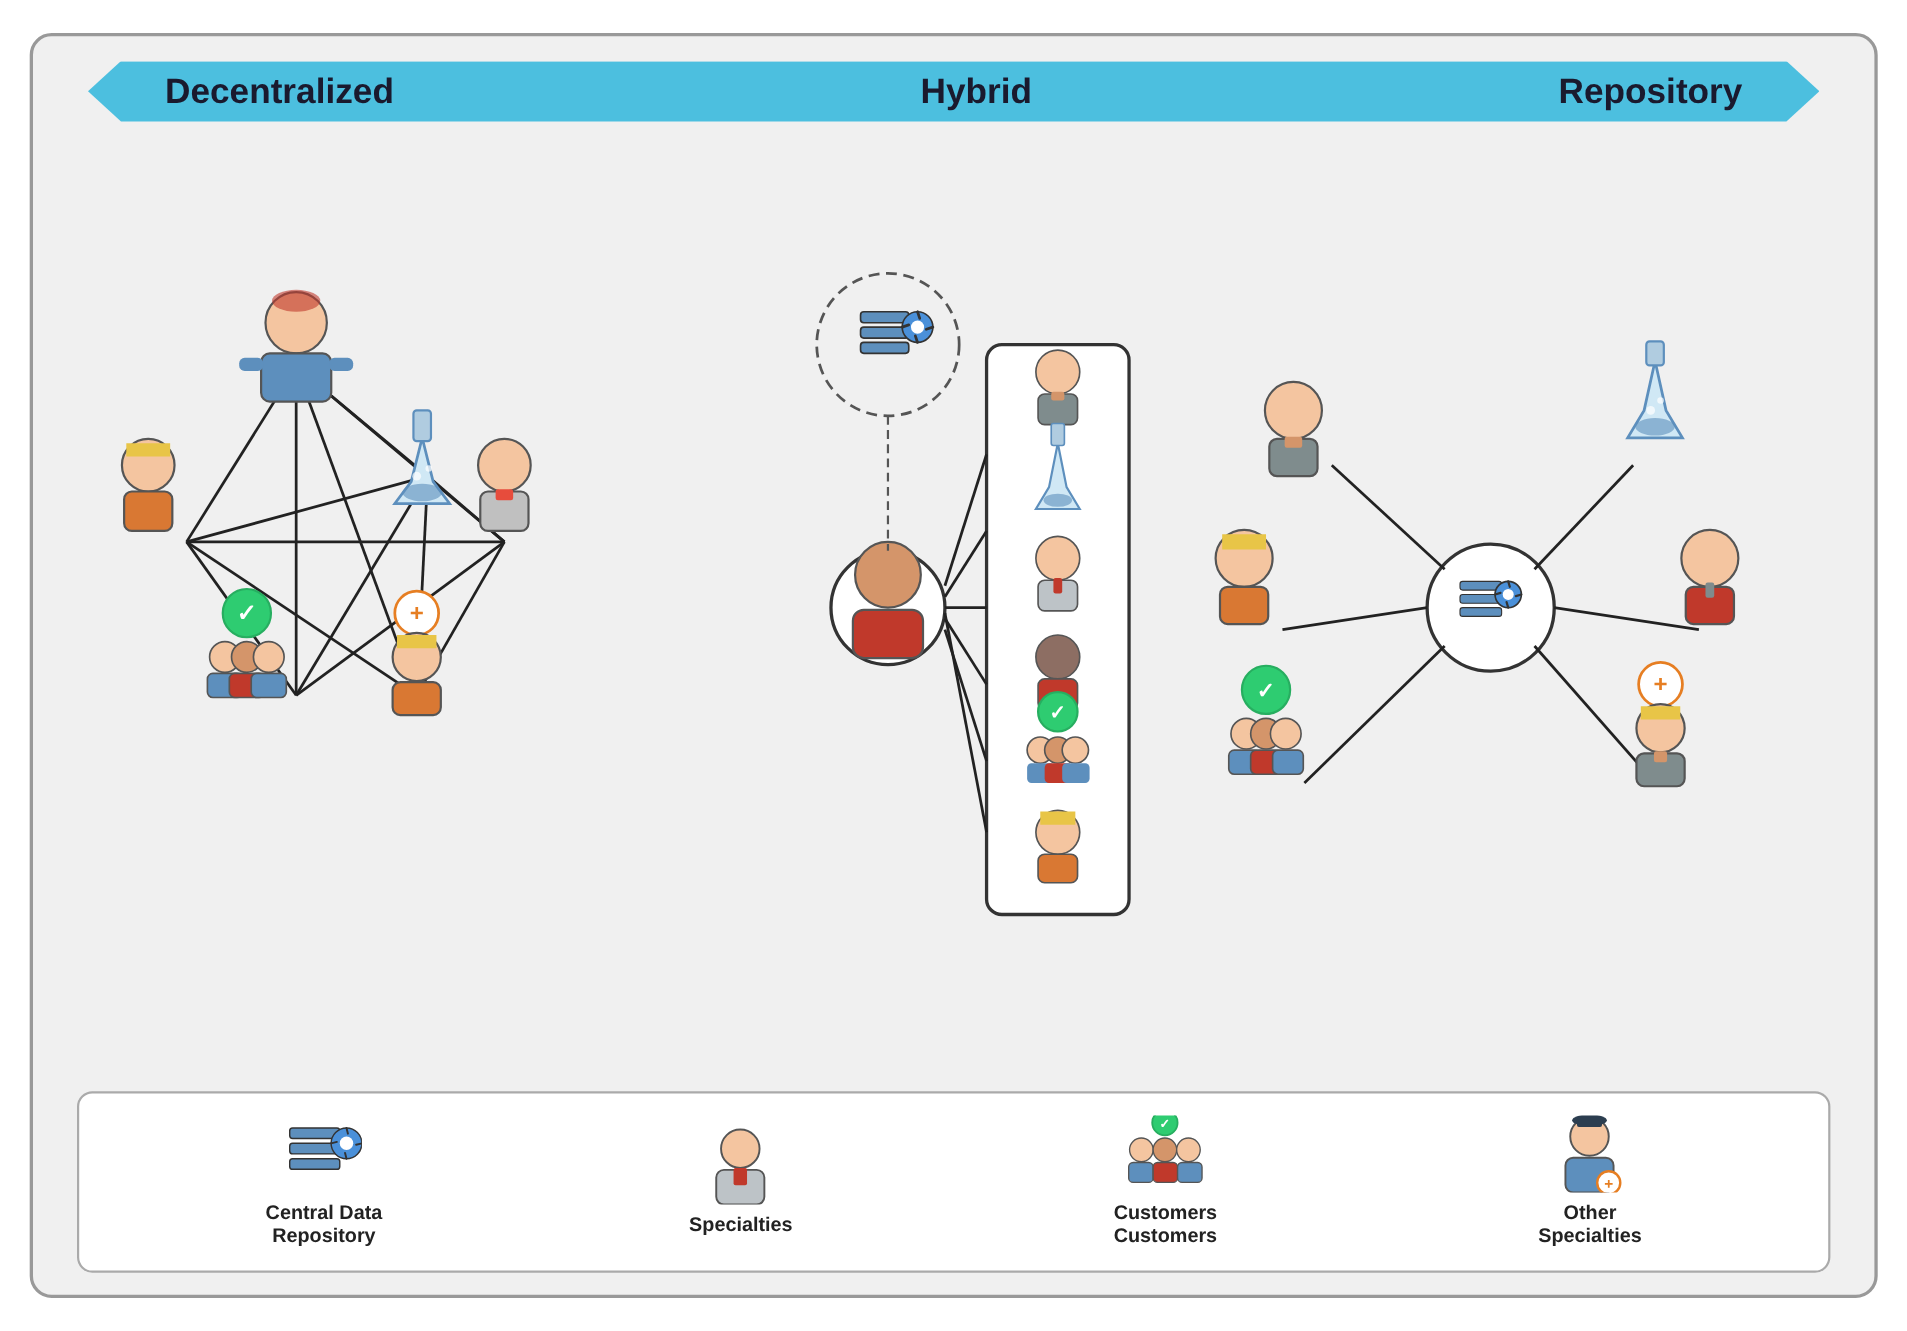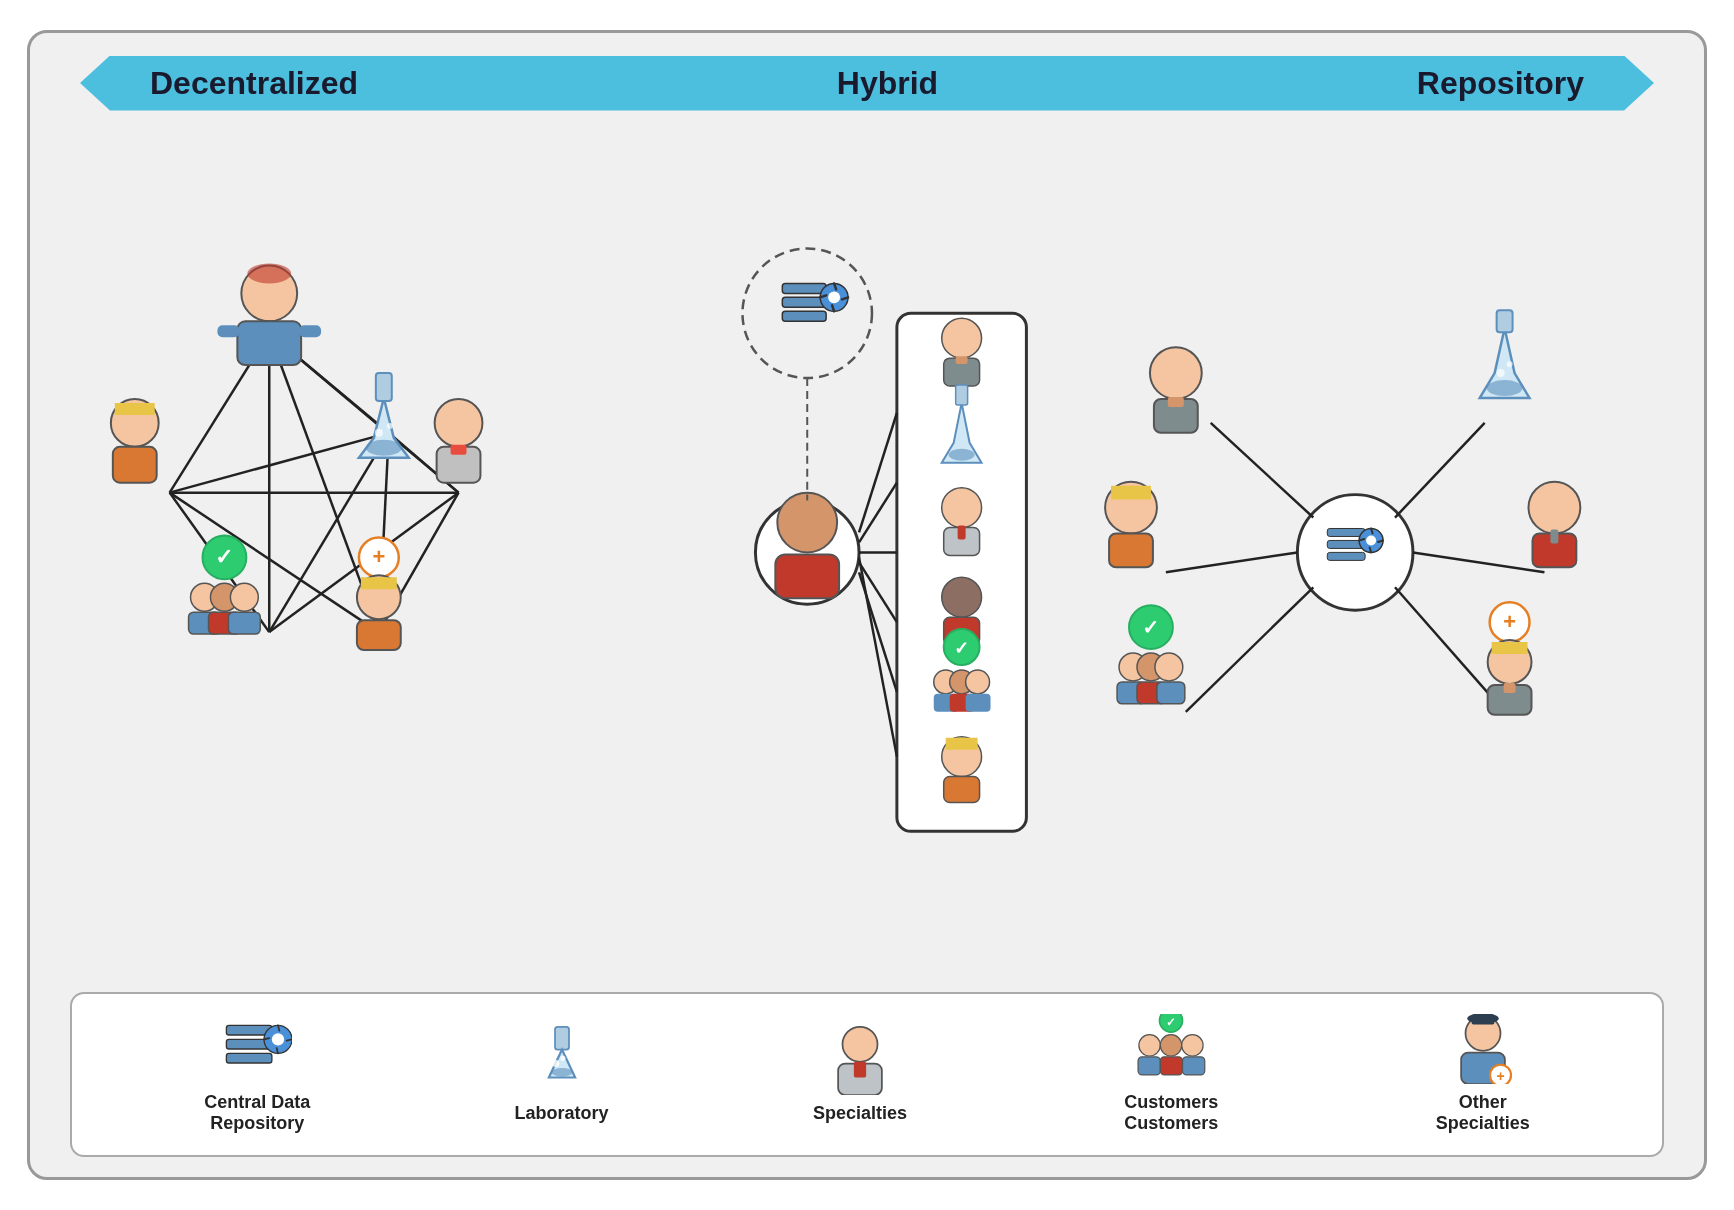--- a/index.html
+++ b/index.html
@@ -339,30 +339,20 @@
         <rect x="5" y="40" width="52" height="11" rx="3" fill="#5d8fbd" stroke="#333" stroke-width="1.5"></rect>
         <circle cx="64" cy="24" r="16" fill="#4a90d9" stroke="#333" stroke-width="1.5"></circle>
         <circle cx="64" cy="24" r="7" fill="white"></circle>
         <path d="M64,8 L65.5,14 M80,24 L74,25.5 M64,40 L62.5,34 M48,24 L54,22.5" stroke="#333" stroke-width="2" stroke-linecap="round"></path>
       </svg>
       <span class="legend-label">Central Data<br>Repository</span>
     </div>
 
 
 
-    <div class="legend-item">
-      <svg class="icon-svg" viewBox="0 0 70 80">
-        <rect x="27" y="2" width="16" height="26" rx="3" fill="#b0cce0" stroke="#5d8fbd" stroke-width="2"></rect>
-        <path d="M35,28 L20,60 L50,60 Z" fill="#d0e8f5" stroke="#5d8fbd" stroke-width="2.5"></path>
-        <ellipse cx="35" cy="54" rx="12" ry="5" fill="#5d8fbd" opacity="0.6"></ellipse>
-        <circle cx="28" cy="44" r="4" fill="white" opacity="0.8"></circle>
-        <circle cx="36" cy="38" r="3" fill="white" opacity="0.8"></circle>
-      </svg>
-      <span class="legend-label">Laboratory</span>
-    </div>
 
     <div class="legend-item">
       <svg class="icon-svg" viewBox="0 0 70 80">
         <circle cx="35" cy="22" r="20" fill="#f4c5a0" stroke="#555" stroke-width="2"></circle>
         <rect x="10" y="44" width="50" height="36" rx="8" fill="#bdc3c7" stroke="#555" stroke-width="2"></rect>
         <rect x="28" y="42" width="14" height="18" rx="2" fill="#c0392b"></rect>
       </svg>
       <span class="legend-label">Specialties</span>
     </div>
 

